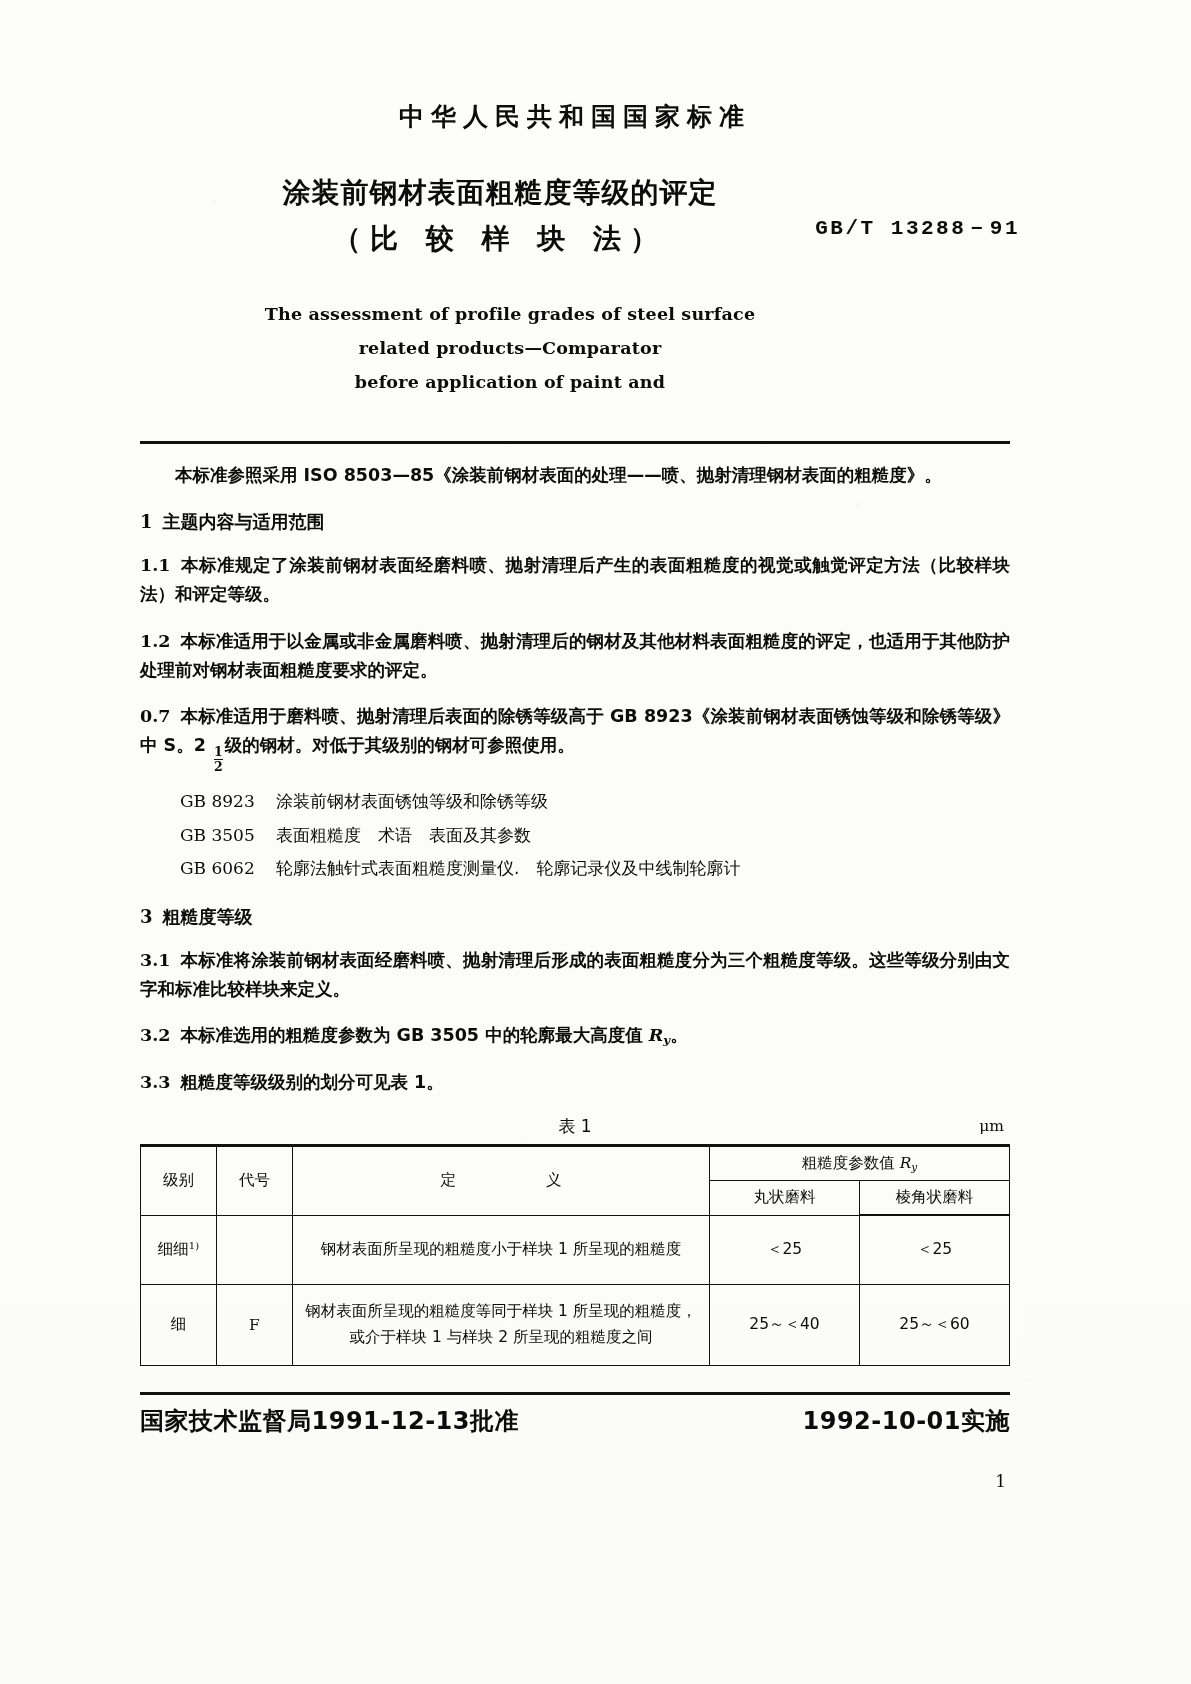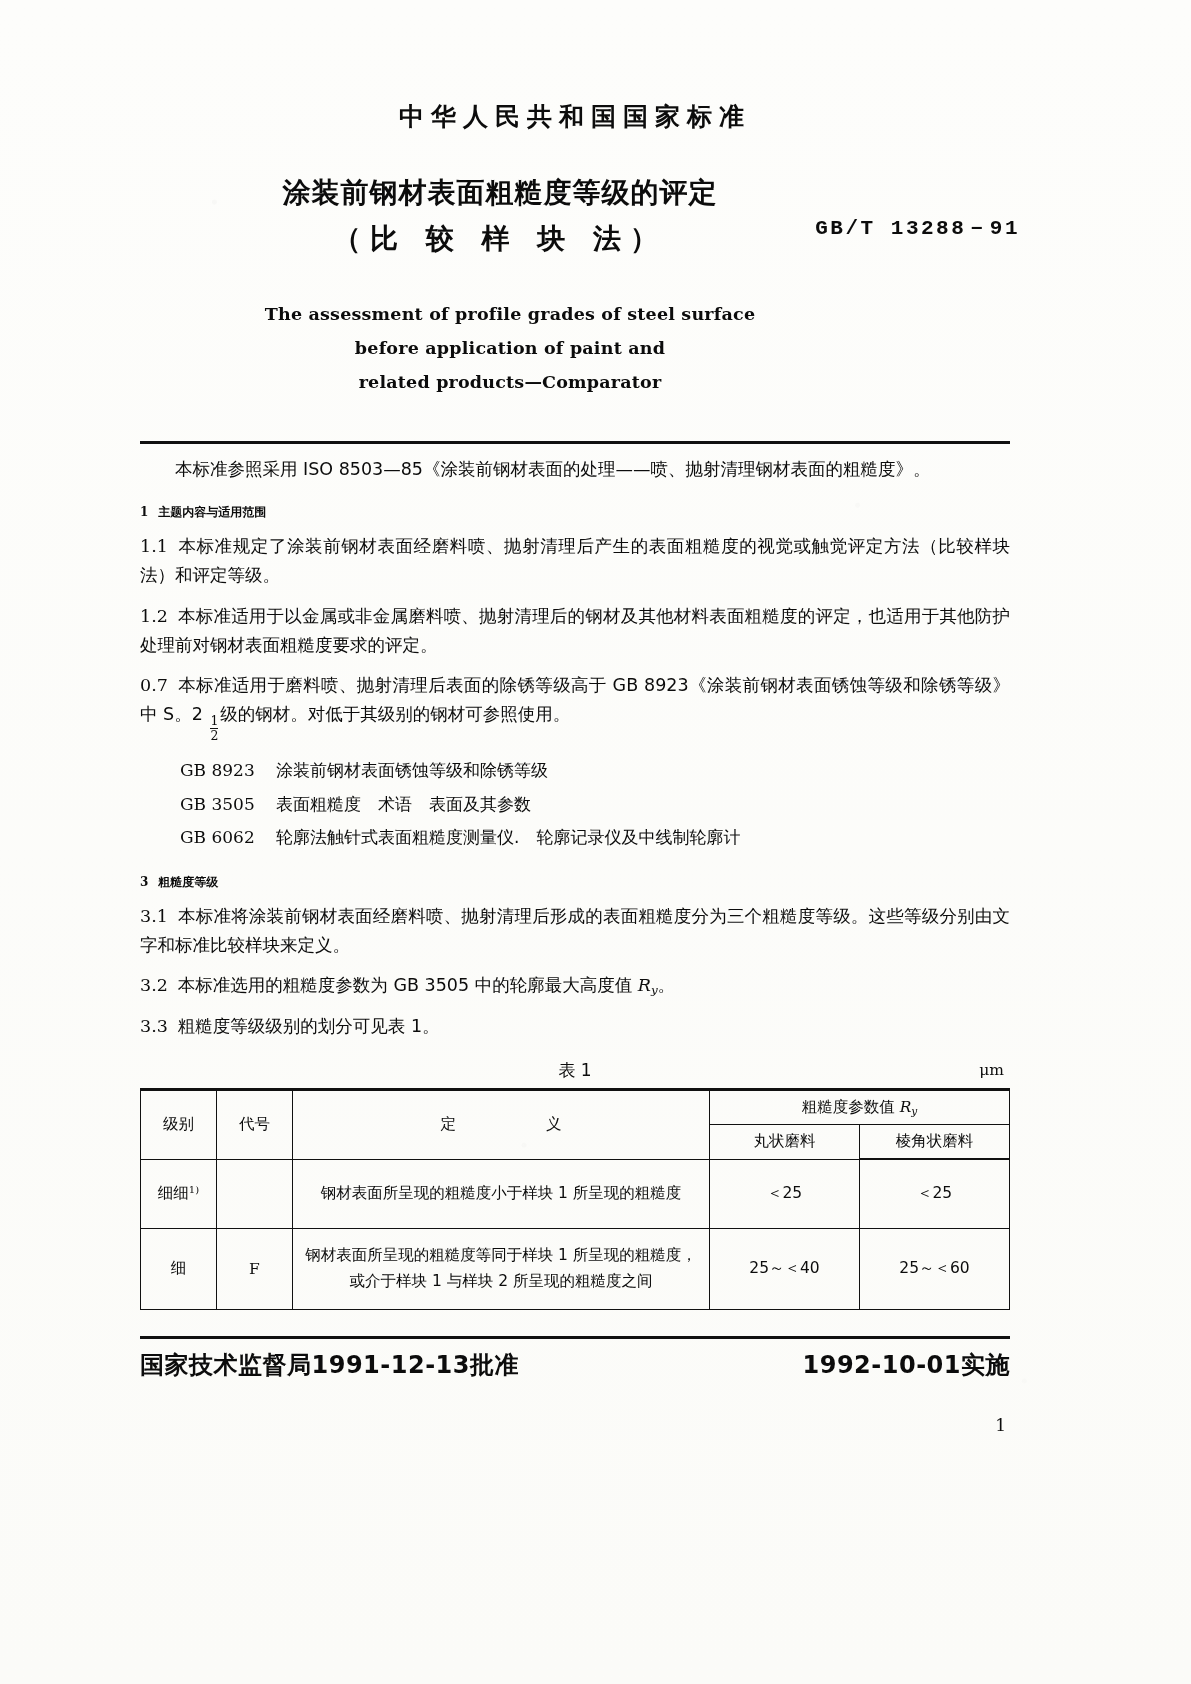--- a/index.html
+++ b/index.html
@@ -79,27 +79,28 @@
   .rule{
     margin-top:42px;
     border-top:3px solid #111;
     height:0;
   }
 
   
   .para{
     font-size:17.5px;
     line-height:1.66;
-    margin-top:11px;
+    margin-top:17px;
     text-align:justify;
+    font-weight:bold;
   }
   .para.indent{text-indent:2em;}
   .sec-head{
     font-weight:bold;
-    font-size:12px;
+    font-size:18px;
     margin-top:20px;
   }
   .sec-head .num{margin-right:10px;}
   .numlbl{
     font-family:"DejaVu Serif","Liberation Serif",serif;
     margin-right:10px;
   }
   .note{
     font-size:15.5px;
     margin-top:9px;
@@ -204,22 +205,22 @@
   <div class="nat-std">中华人民共和国国家标准</div>
 
   <div class="title-block">
     <div class="cn-title">涂装前钢材表面粗糙度等级的评定</div>
     <div class="cn-title-2">（比 较 样 块 法）</div>
     <div class="std-no">GB/T 13288－91</div>
   </div>
 
   <div class="en-title">
     <div>The assessment of profile grades of steel surface</div>
+    <div>related products—Comparator</div>
     <div>before application of paint and</div>
-    <div>related products—Comparator</div>
   </div>
 
   <div class="rule"></div>
 
   <div class="para indent">本标准参照采用 ISO 8503—85《涂装前钢材表面的处理——喷、抛射清理钢材表面的粗糙度》。</div>
 
   <div class="sec-head">
     <span class="num numlbl">1</span><span>主题内容与适用范围</span>
   </div>
 

